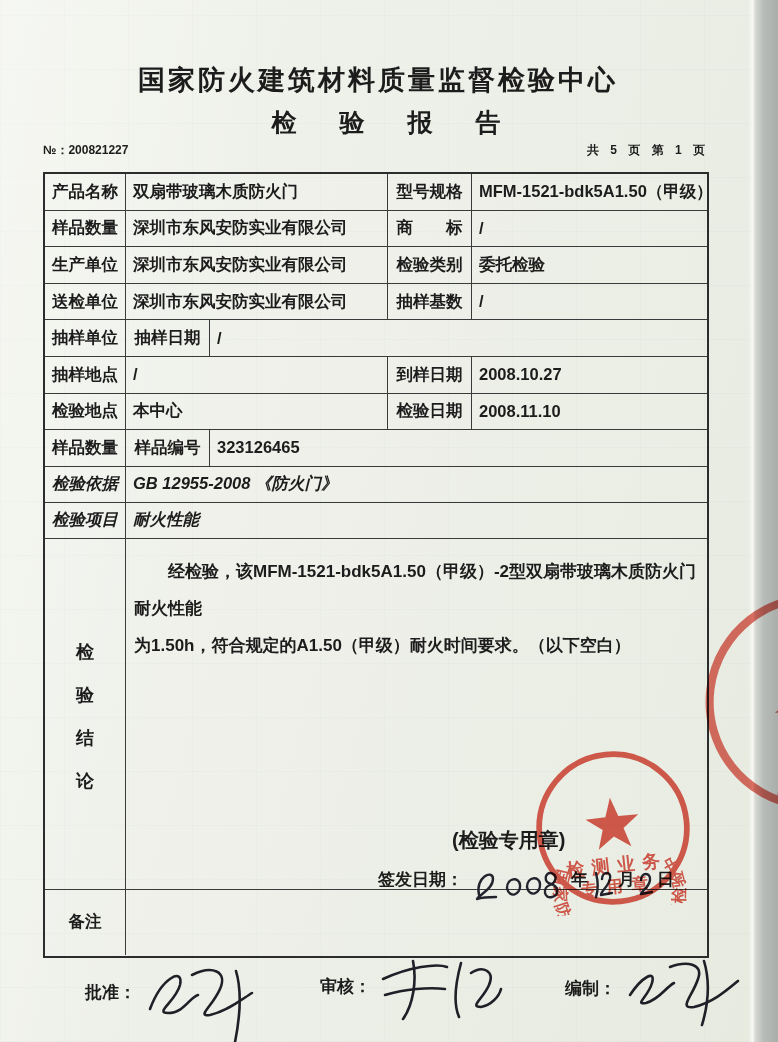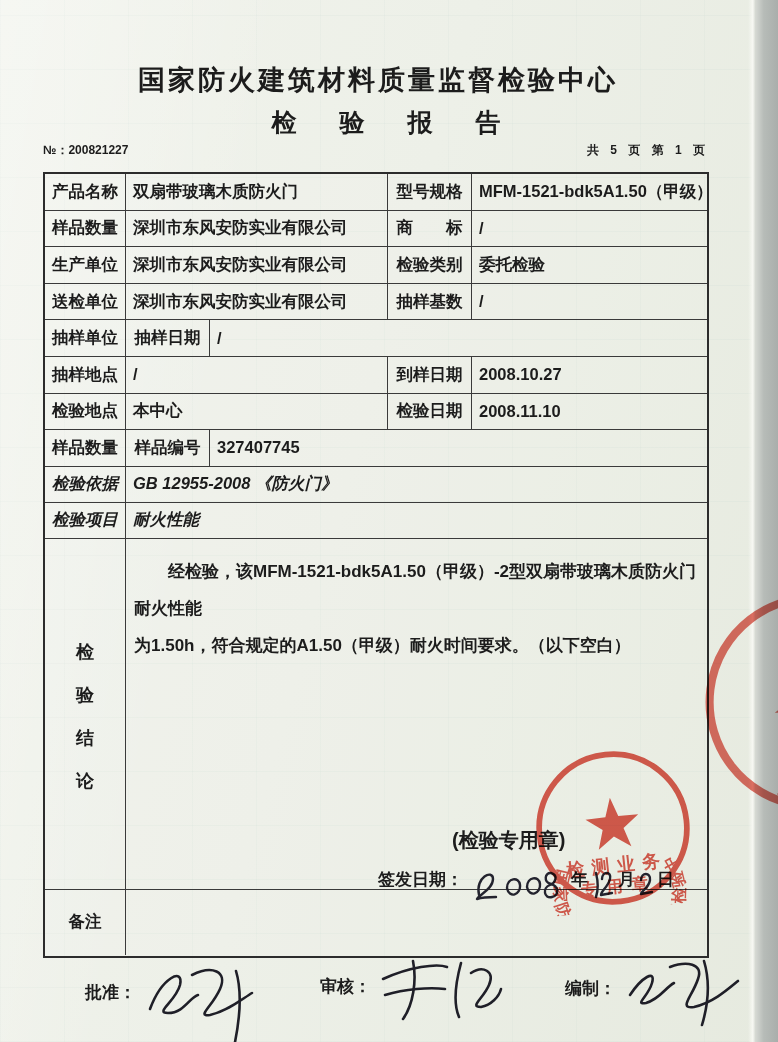--- a/index.html
+++ b/index.html
@@ -114,21 +114,21 @@
     </div>
     <div class="row h37">
       <div class="cell lab">检验地点</div>
       <div class="cell v1">本中心</div>
       <div class="cell lab2">检验日期</div>
       <div class="cell v2">2008.11.10</div>
     </div>
     <div class="row h37">
       <div class="cell lab">样品数量</div>
       <div class="cell lab2">样品编号</div>
-      <div class="cell v2">327407745</div>
+      <div class="cell v2">323126465</div>
     </div>
     <div class="row h36">
       <div class="cell lab">检验依据</div>
       <div class="cell span3">GB 12955-2008 《防火门》</div>
     </div>
     <div class="row h36">
       <div class="cell lab">检验项目</div>
       <div class="cell span3">耐火性能</div>
     </div>
     <div class="row hconc">

